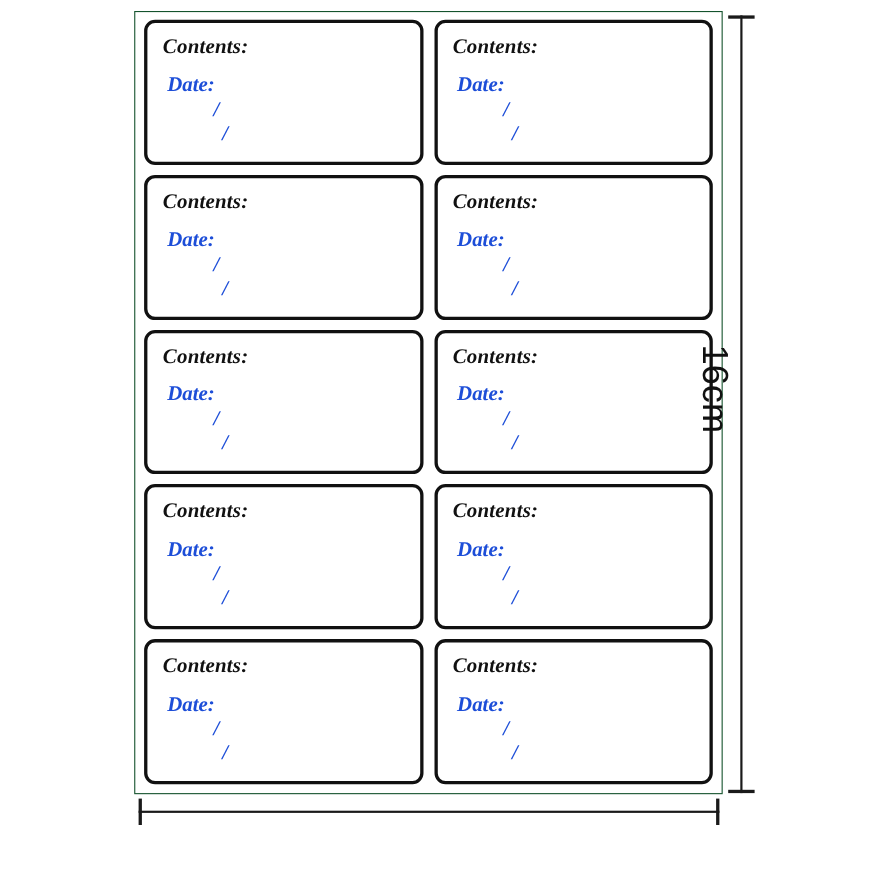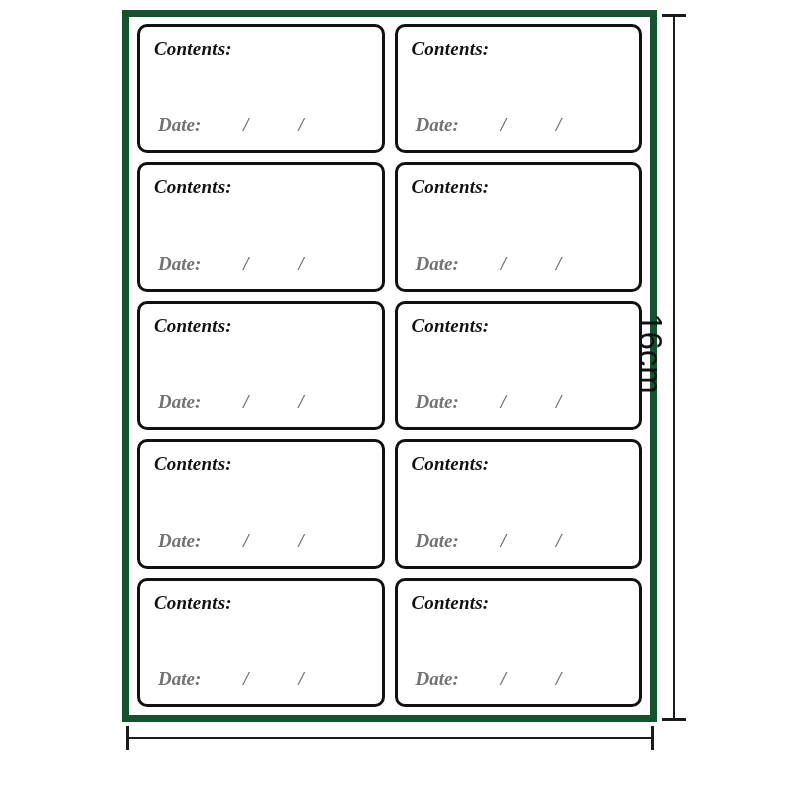--- a/index.html
+++ b/index.html
@@ -17,21 +17,21 @@
   }
 
   
   #label-sheet {
     position: absolute;
     left: 122px;
     top: 10px;
     width: 535px;
     height: 712px;
     background: #ffffff;
-    border: 7px solid #14532d;
+    border: 1px solid #14532d;
     box-sizing: border-box;
   }
   #label-grid {
     position: absolute;
     left: 0; top: 0; right: 0; bottom: 0;
     display: grid;
     grid-template-columns: 1fr 1fr;
     grid-template-rows: repeat(5, 1fr);
     padding: 3px;
     box-sizing: border-box;
@@ -63,24 +63,25 @@
     letter-spacing: 0.2px;
     white-space: nowrap;
   }
   .date-line {
     position: absolute;
     left: 18px;
     bottom: 14px;
     font-size: 19px;
     font-weight: bold;
     font-style: italic;
-    color: #737373;
+    color: #1d4ed8;
     white-space: nowrap;
     display: flex;
     align-items: baseline;
+    flex-direction: column;
   }
   .date-label { }
   .slash-1 { padding-left: 42px; }
   .slash-2 { padding-left: 50px; }
 
   
   #dim-vertical {
     position: absolute;
     left: 673px;
     top: 14px;

